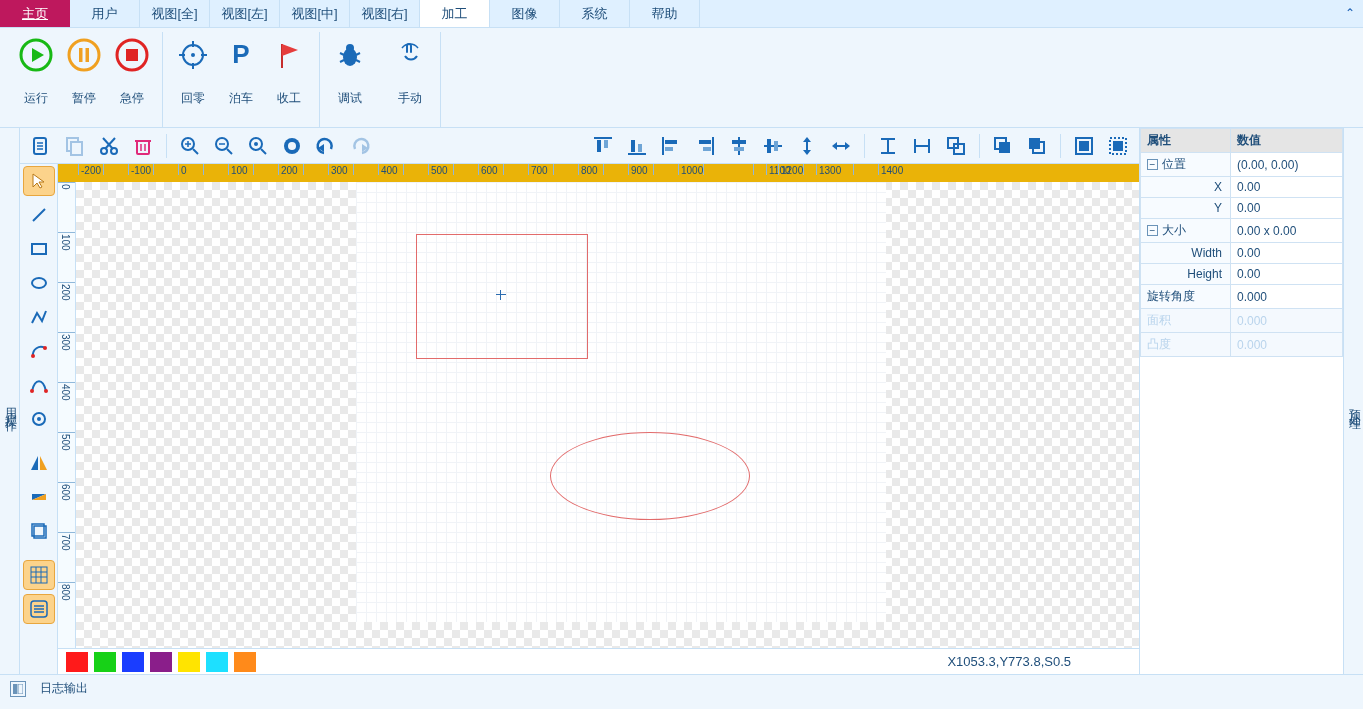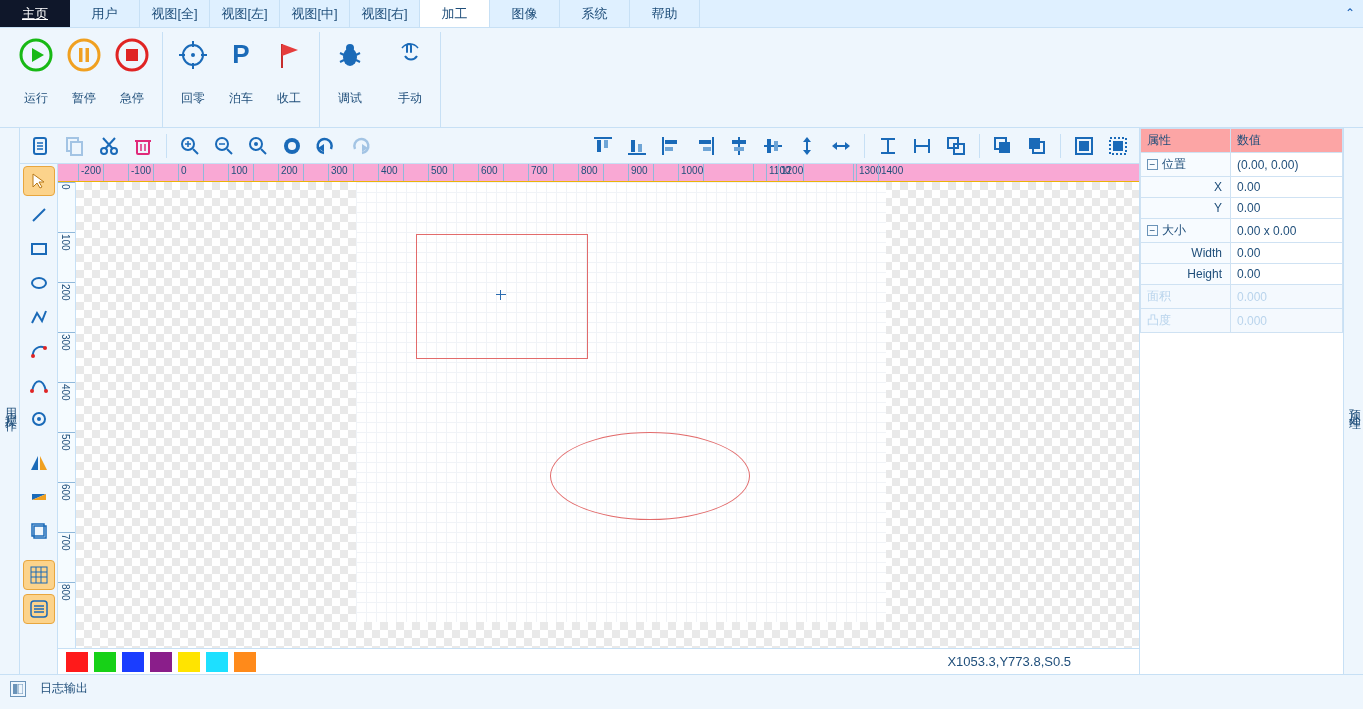--- a/index.html
+++ b/index.html
@@ -1,21 +1,21 @@
 <!DOCTYPE html>
 <html><head>
 <meta charset="utf-8">
 <style>
 * { margin: 0; padding: 0; box-sizing: border-box; font-family: "Microsoft YaHei", Arial, sans-serif; }
 body { background: #eef6fd; width: 1363px; height: 709px; overflow: hidden; font-size: 12px; color: #1f4e7a; }
 
 
 .menubar { display: flex; height: 28px; background: #dff0ff; border-bottom: 1px solid #c7e0f5; }
 .menubar .tab { width: 70px; text-align: center; line-height: 27px; font-size: 13px; border-right: 1px solid #c7e0f5; cursor: pointer; }
-.menubar .tab.home { background: #0f172a; color: #fff; border-right: none; text-decoration: underline; }
+.menubar .tab.home { background: #be185d; color: #fff; border-right: none; text-decoration: underline; }
 .menubar .tab.active { background: #fff; }
 .menubar .chevron { margin-left: auto; width: 26px; text-align: center; line-height: 27px; color: #1a5fb4; cursor: pointer; }
 
 
 .ribbon { display: flex; height: 100px; background: #eef6fd; border-bottom: 1px solid #c7e0f5; padding: 4px 6px 0 6px; }
 .ribbon-group { display: flex; gap: 0; border-right: 1px solid #c7e0f5; padding: 0 6px; align-items: flex-start; }
 .rbtn { width: 48px; display: flex; flex-direction: column; align-items: center; cursor: pointer; padding-top: 6px; }
 .rbtn svg { width: 34px; height: 34px; }
 .rbtn .lbl { font-size: 12px; color: #1f4e7a; margin-top: 18px; }
 
@@ -31,21 +31,21 @@
 .ticon.disabled { opacity: .35; cursor: default; }
 .tool-row .spacer { flex: 1; }
 
 .work-row { flex: 1; display: flex; }
 
 .left-tools { width: 38px; background: #eef6fd; display: flex; flex-direction: column; align-items: center; padding-top: 2px; gap: 4px; border-right: 1px solid #c7e0f5; }
 .ltool { width: 32px; height: 30px; display: flex; align-items: center; justify-content: center; cursor: pointer; border-radius: 4px; }
 .ltool.active { background: #fcd38b; border: 1px solid #e8a63e; }
 
 .canvas-wrap { flex: 1; display: flex; flex-direction: column; background: #fff; position: relative; }
-.hruler { height: 18px; background: #f9a8d4; border-bottom: 1px solid #eab308; position: relative; overflow: hidden; }
+.hruler { height: 18px; background: #eab308; border-bottom: 7px solid #eab308; position: relative; overflow: hidden; }
 .hruler .tick { position: absolute; top: 0; height: 18px; border-left: 1px solid #90b8da; }
 .hruler .tick span { position: absolute; top: 1px; left: 2px; font-size: 10px; color: #1f4e7a; }
 
 .canvas-body { flex: 1; display: flex; }
 .vruler { width: 18px; background: #f5fbff; border-right: 1px solid #c7e0f5; position: relative; overflow: hidden; }
 .vruler .tick { position: absolute; left: 0; width: 18px; border-top: 1px solid #90b8da; }
 .vruler .tick span { position: absolute; left: 2px; top: 1px; font-size: 10px; color: #1f4e7a; writing-mode: vertical-rl; }
 
 .stage {
   flex: 1; position: relative; overflow: hidden;
@@ -76,21 +76,21 @@
 
 .statusbar { height: 26px; display: flex; align-items: center; padding: 0 8px; gap: 10px; border-top: 1px solid #c7e0f5; }
 .color-swatches { display: flex; gap: 6px; }
 .swatch { width: 22px; height: 20px; cursor: pointer; }
 .statusbar .coords { margin-left: auto; margin-right: 60px; color: #1f4e7a; font-size: 13px; }
 
 
 .props { width: 204px; border-left: 1px solid #c7e0f5; background: #fff; }
 .props table { width: 100%; border-collapse: collapse; }
 .props th, .props td { border: 1px solid #cfe2f3; padding: 3px 6px; font-size: 12px; height: 21px; }
-.props th { background: #fca5a5; color: #1f4e7a; font-weight: normal; text-align: left; }
+.props th { background: #e5e5e5; color: #1f4e7a; font-weight: bold; text-align: left; }
 .props td.key { background: #f7fbff; color: #1f4e7a; text-align: right; padding-right: 8px; width: 90px; }
 .props td.key.left { text-align: left; }
 .props td.val { background: #fff; color: #1f4e7a; }
 .props tr.dis td { color: #b9d4ec; background: #f4f9fe; }
 .collapse-mark { display: inline-block; width: 11px; height: 11px; border: 1px solid #6a93b8; text-align: center; line-height: 9px; font-size: 10px; margin-right: 4px; color: #1f4e7a; }
 .layer-sw { display:inline-block; width:14px; height:14px; background:#ff1a1a; vertical-align:middle; margin-right:4px; }
 
 .rightbar-label { width: 20px; writing-mode: vertical-rl; text-align: center; padding-top: 10px; color: #1f4e7a; font-size: 12px; border-left: 1px solid #c7e0f5; background: #eef6fd; letter-spacing: 4px; cursor: pointer; }
 
 
@@ -518,21 +518,21 @@
             </div>
             <div class="tick" style="left: 645px;"></div>
             <div class="tick" style="left: 708px;">
               <span>1100</span>
             </div>
             <div class="tick" style="left: 695px;"></div>
             <div class="tick" style="left: 720px;">
               <span>1200</span>
             </div>
             <div class="tick" style="left: 745px;"></div>
-            <div class="tick" style="left: 798px;">
+            <div class="tick" style="left: 758px;">
               <span>1300</span>
             </div>
             <div class="tick" style="left: 795px;"></div>
             <div class="tick" style="left: 820px;">
               <span>1400</span>
             </div>
           </div>
         <div class="canvas-body">
           <div class="vruler" id="vruler">
               <div class="tick" style="top: 0px;">
@@ -610,20 +610,24 @@
             <td class="val">0.00 x 0.00</td>
           </tr>
       <tr>
             <td class="key">Width</td>
             <td class="val">0.00</td>
           </tr>
       <tr>
             <td class="key">Height</td>
             <td class="val">0.00</td>
           </tr>
+      <tr>
+            <td class="key left">旋转角度</td>
+            <td class="val">0.000</td>
+          </tr>
       <tr class="dis">
             <td class="key left">面积</td>
             <td class="val">0.000</td>
           </tr>
       <tr class="dis">
             <td class="key left">凸度</td>
             <td class="val">0.000</td>
           </tr>
     </tbody>
       </table>

